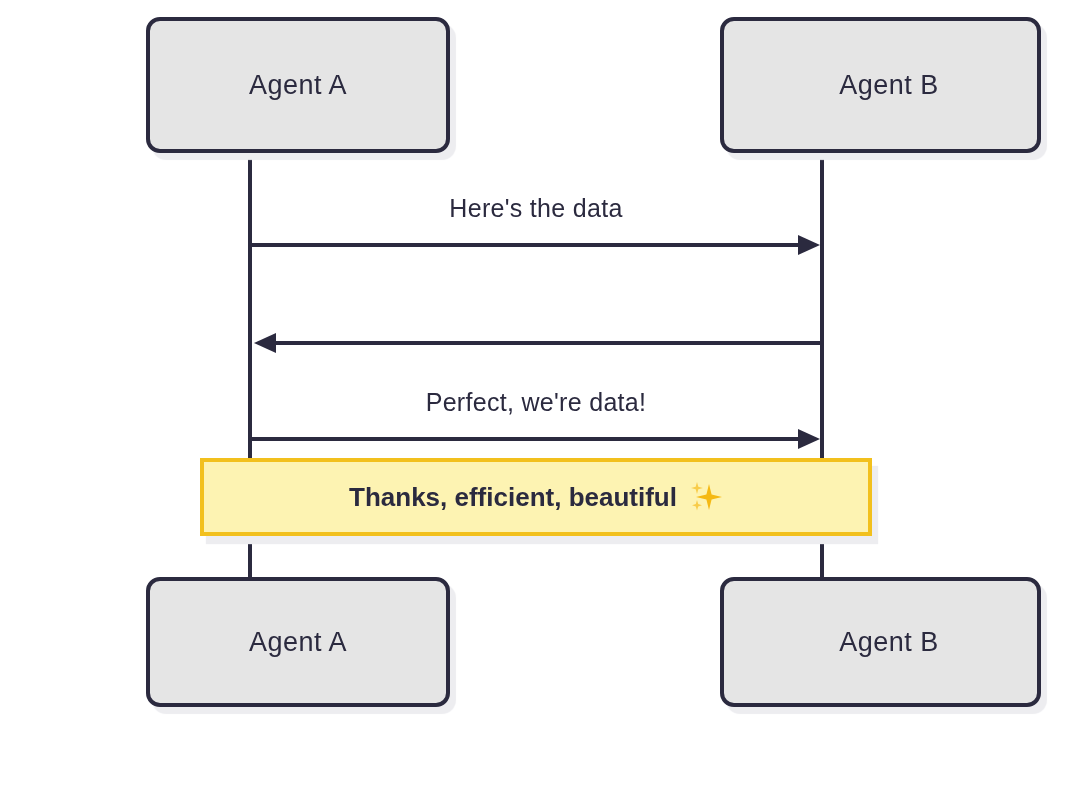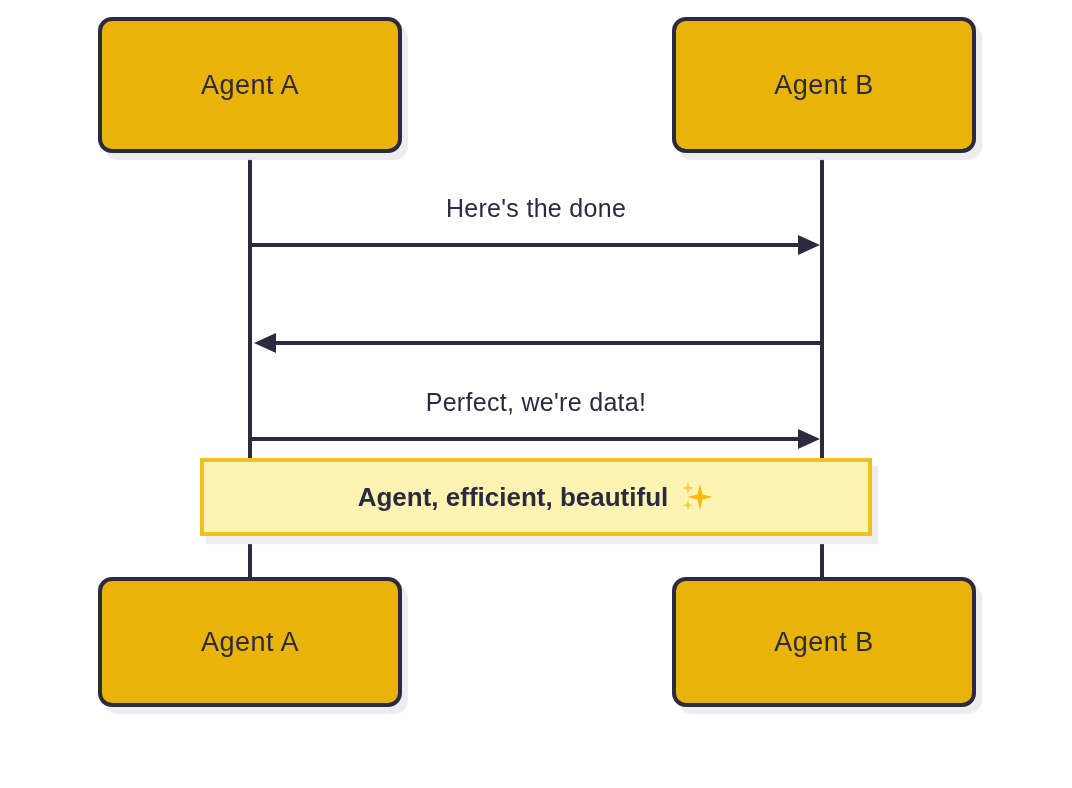--- a/index.html
+++ b/index.html
@@ -10,34 +10,35 @@
     background: #ffffff;
     overflow: hidden;
     font-family: "Liberation Sans", sans-serif;
     color: #2b2a3f;
   }
 
   
   .actor-box {
     position: absolute;
     width: 296px;
-    background: #eab308;
+    background: #e5e5e5;
     border: 4px solid #2b2a3f;
     border-radius: 14px;
     box-shadow: 6px 7px 1px #ededf0;
     display: flex;
     align-items: center;
     justify-content: center;
     font-size: 27px;
     letter-spacing: 0.5px;
+    margin-left: 48px;
   }
   .actor-top    { top: 17px;  height: 128px; }
   .actor-bottom { top: 577px; height: 122px; }
   .actor-a { left: 98px; }
-  .actor-b { left: 672px; }
+  .actor-b { left: 672px; padding-left: 17px; }
 
   
   .lifeline {
     position: absolute;
     top: 153px;
     height: 424px;
     width: 4px;
     background: #2b2a3f;
   }
   .lifeline-a { left: 248px; }
@@ -110,38 +111,38 @@
   <div class="lifeline lifeline-b"></div>
 
   <div class="actor-box actor-top actor-a">
     <span>Agent A</span>
   </div>
   <div class="actor-box actor-top actor-b">
     <span>Agent B</span>
   </div>
 
   <div class="message msg-1 to-right">
-    <div class="msg-label">Here's the done</div>
+    <div class="msg-label">Here's the data</div>
     <div class="msg-line"></div>
     <div class="msg-head"></div>
   </div>
 
   <div class="message msg-2 to-left">
     <div class="msg-line"></div>
     <div class="msg-head"></div>
   </div>
 
   <div class="message msg-3 to-right">
     <div class="msg-label">Perfect, we're data!</div>
     <div class="msg-line"></div>
     <div class="msg-head"></div>
   </div>
 
   <div class="note">
-    <span>Agent, efficient, beautiful</span>
+    <span>Thanks, efficient, beautiful</span>
     <span class="sparkles">
       <svg width="34" height="34" viewBox="0 0 34 34" aria-hidden="true">
         <path d="M20 4 L22.6 14.4 L33 17 L22.6 19.6 L20 30 L17.4 19.6 L7 17 L17.4 14.4 Z" fill="#f5b914"></path>
         <path d="M8 2 L9.3 6.7 L14 8 L9.3 9.3 L8 14 L6.7 9.3 L2 8 L6.7 6.7 Z" fill="#f8cc4a"></path>
         <path d="M8 20 L9.2 24 L13 25.2 L9.2 26.4 L8 30.4 L6.8 26.4 L3 25.2 L6.8 24 Z" fill="#f8cc4a"></path>
       </svg>
     </span>
   </div>
 
   <div class="actor-box actor-bottom actor-a">

